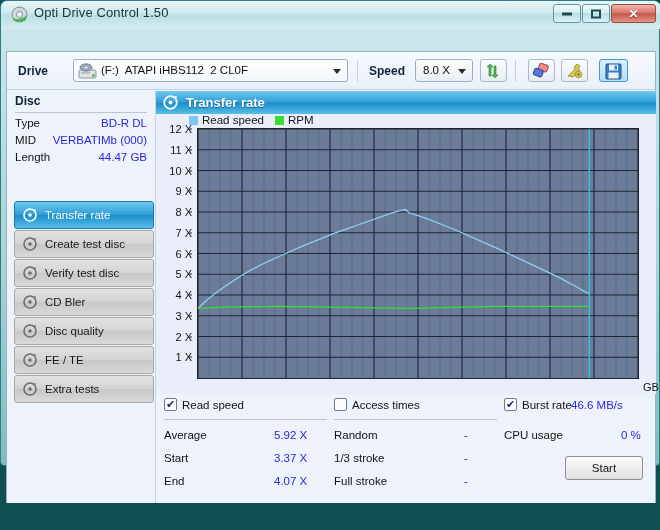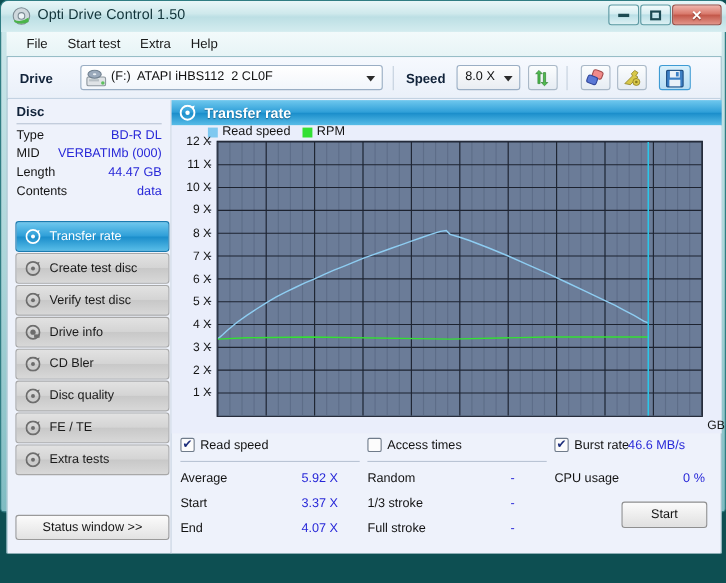--- a/index.html
+++ b/index.html
@@ -244,26 +244,20 @@
         </div>
       <div class="wb">
           <span class="gl max-gl"></span>
         </div>
       <div class="wb close">
           <span class="gl close-gl">✕</span>
         </div>
     </div>
   </div>
 
-  <div class="menubar">
-    <span class="menu-item">File</span>
-    <span class="menu-item">Start test</span>
-    <span class="menu-item">Extra</span>
-    <span class="menu-item">Help</span>
-  </div>
 
   <div class="client">
 
     <div class="toolbar">
       <span class="lbl-drive">Drive</span>
       <div class="drive-combo">
         <span class="dicon">
           <svg width="19" height="16" viewBox="0 0 19 16">
             <rect x="1" y="7" width="17" height="8" rx="1.5" fill="#dfe3e6" stroke="#8d979e"></rect>
             <rect x="3" y="9" width="9" height="2" fill="#b9c1c6"></rect>
@@ -328,24 +322,20 @@
         <span class="v">BD-R DL</span>
       </div>
       <div class="disc-row" style="top:43px;">
         <span class="k">MID</span>
         <span class="v">VERBATIMb (000)</span>
       </div>
       <div class="disc-row" style="top:60px;">
         <span class="k">Length</span>
         <span class="v">44.47 GB</span>
       </div>
-      <div class="disc-row" style="top:77px;">
-        <span class="k">Contents</span>
-        <span class="v">data</span>
-      </div>
 
       <div class="navlist">
         <div class="navitem active">
           <span class="nicon">
             <svg width="14" height="14" viewBox="0 0 14 14">
                 <circle cx="7" cy="7" r="6" fill="none" stroke="#ffffff" stroke-width="1.6"></circle>
                 <circle cx="7" cy="7" r="1.8" fill="#ffffff"></circle>
                 <path d="M10 2 L13 1 L12 4 Z" fill="#ffffff"></path>
               </svg>
           </span>
@@ -368,71 +358,58 @@
                 <circle cx="7" cy="7" r="1.8" fill="#6d6d6d"></circle>
                 <path d="M10 2 L13 1 L12 4 Z" fill="#6d6d6d"></path>
               </svg>
           </span>
           <span class="nlabel">Verify test disc</span>
         </div>
         <div class="navitem">
           <span class="nicon">
             <svg width="14" height="14" viewBox="0 0 14 14">
                 <circle cx="7" cy="7" r="6" fill="none" stroke="#6d6d6d" stroke-width="1.6"></circle>
-                <circle cx="7" cy="7" r="2.4" fill="#6d6d6d"></circle>
-                <rect x="8" y="9" width="5" height="3" fill="#6d6d6d"></rect>
-              </svg>
-          </span>
-          <span class="nlabel">Drive info</span>
+                <circle cx="7" cy="7" r="1.8" fill="#6d6d6d"></circle>
+                <path d="M10 2 L13 1 L12 4 Z" fill="#6d6d6d"></path>
+              </svg>
+          </span>
+          <span class="nlabel">CD Bler</span>
         </div>
         <div class="navitem">
           <span class="nicon">
             <svg width="14" height="14" viewBox="0 0 14 14">
                 <circle cx="7" cy="7" r="6" fill="none" stroke="#6d6d6d" stroke-width="1.6"></circle>
                 <circle cx="7" cy="7" r="1.8" fill="#6d6d6d"></circle>
                 <path d="M10 2 L13 1 L12 4 Z" fill="#6d6d6d"></path>
               </svg>
           </span>
-          <span class="nlabel">CD Bler</span>
+          <span class="nlabel">Disc quality</span>
         </div>
         <div class="navitem">
           <span class="nicon">
             <svg width="14" height="14" viewBox="0 0 14 14">
                 <circle cx="7" cy="7" r="6" fill="none" stroke="#6d6d6d" stroke-width="1.6"></circle>
                 <circle cx="7" cy="7" r="1.8" fill="#6d6d6d"></circle>
                 <path d="M10 2 L13 1 L12 4 Z" fill="#6d6d6d"></path>
               </svg>
           </span>
-          <span class="nlabel">Disc quality</span>
+          <span class="nlabel">FE / TE</span>
         </div>
         <div class="navitem">
           <span class="nicon">
             <svg width="14" height="14" viewBox="0 0 14 14">
                 <circle cx="7" cy="7" r="6" fill="none" stroke="#6d6d6d" stroke-width="1.6"></circle>
                 <circle cx="7" cy="7" r="1.8" fill="#6d6d6d"></circle>
                 <path d="M10 2 L13 1 L12 4 Z" fill="#6d6d6d"></path>
               </svg>
           </span>
-          <span class="nlabel">FE / TE</span>
-        </div>
-        <div class="navitem">
-          <span class="nicon">
-            <svg width="14" height="14" viewBox="0 0 14 14">
-                <circle cx="7" cy="7" r="6" fill="none" stroke="#6d6d6d" stroke-width="1.6"></circle>
-                <circle cx="7" cy="7" r="1.8" fill="#6d6d6d"></circle>
-                <path d="M10 2 L13 1 L12 4 Z" fill="#6d6d6d"></path>
-              </svg>
-          </span>
           <span class="nlabel">Extra tests</span>
         </div>
       </div>
 
-      <div class="statusbtn">
-        <span>Status window &gt;&gt;</span>
-      </div>
     </div>
 
     <div class="rightpanel">
       <div class="panel-hdr">
         <span class="hicon">
           <svg width="15" height="15" viewBox="0 0 15 15">
               <circle cx="7.5" cy="7.5" r="6.3" fill="none" stroke="#ffffff" stroke-width="1.8"></circle>
               <circle cx="7.5" cy="7.5" r="2" fill="#ffffff"></circle>
               <path d="M10.5 2 L14 0.8 L13 4.3 Z" fill="#ffffff"></path>
             </svg>

